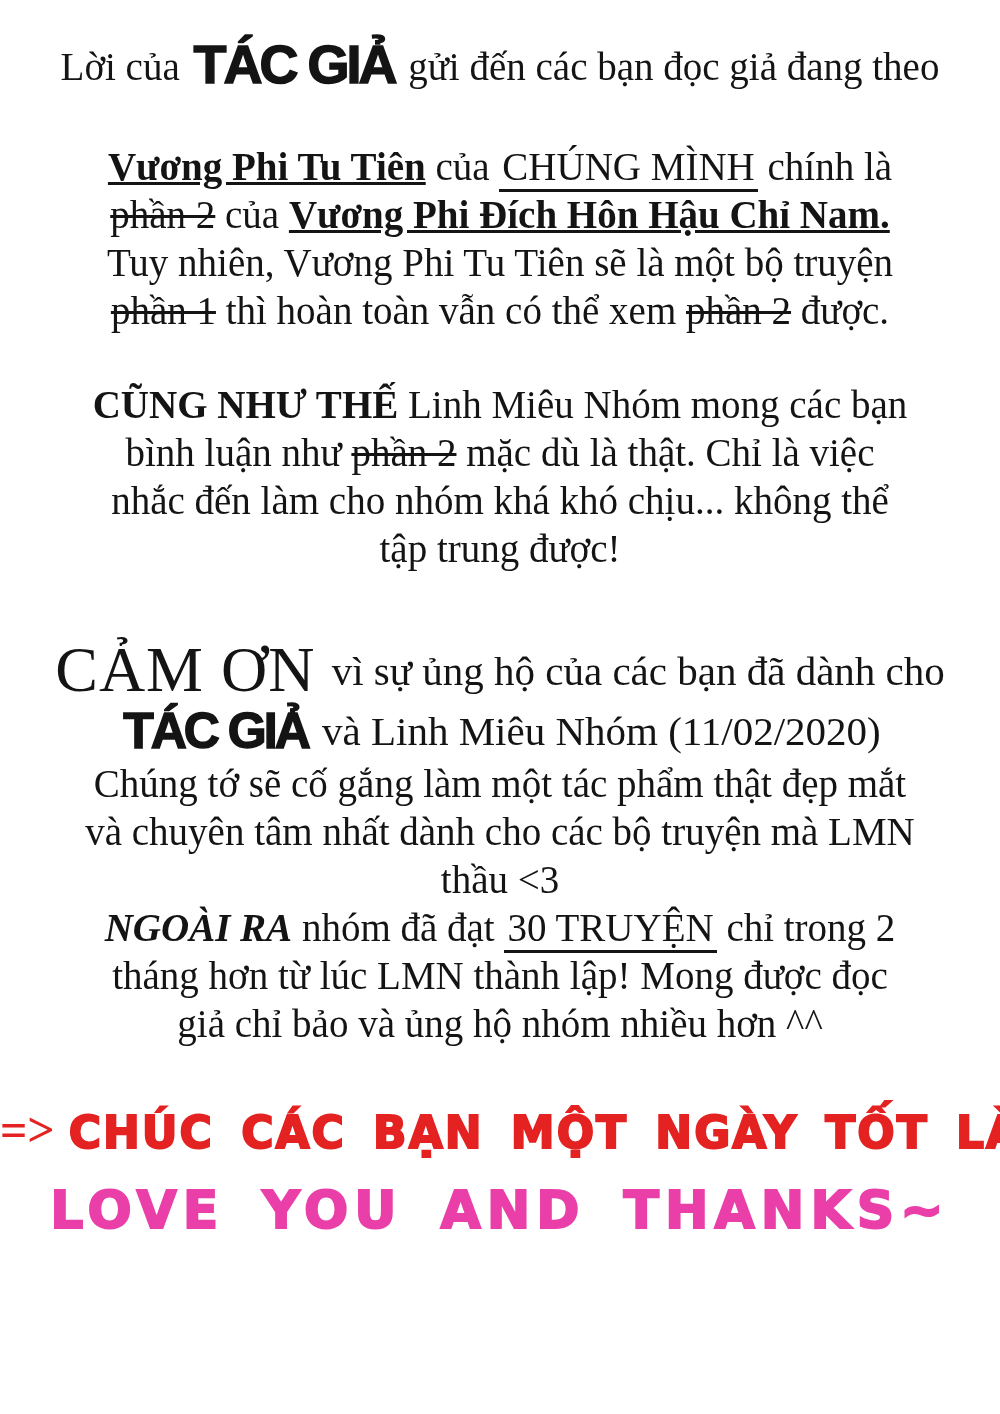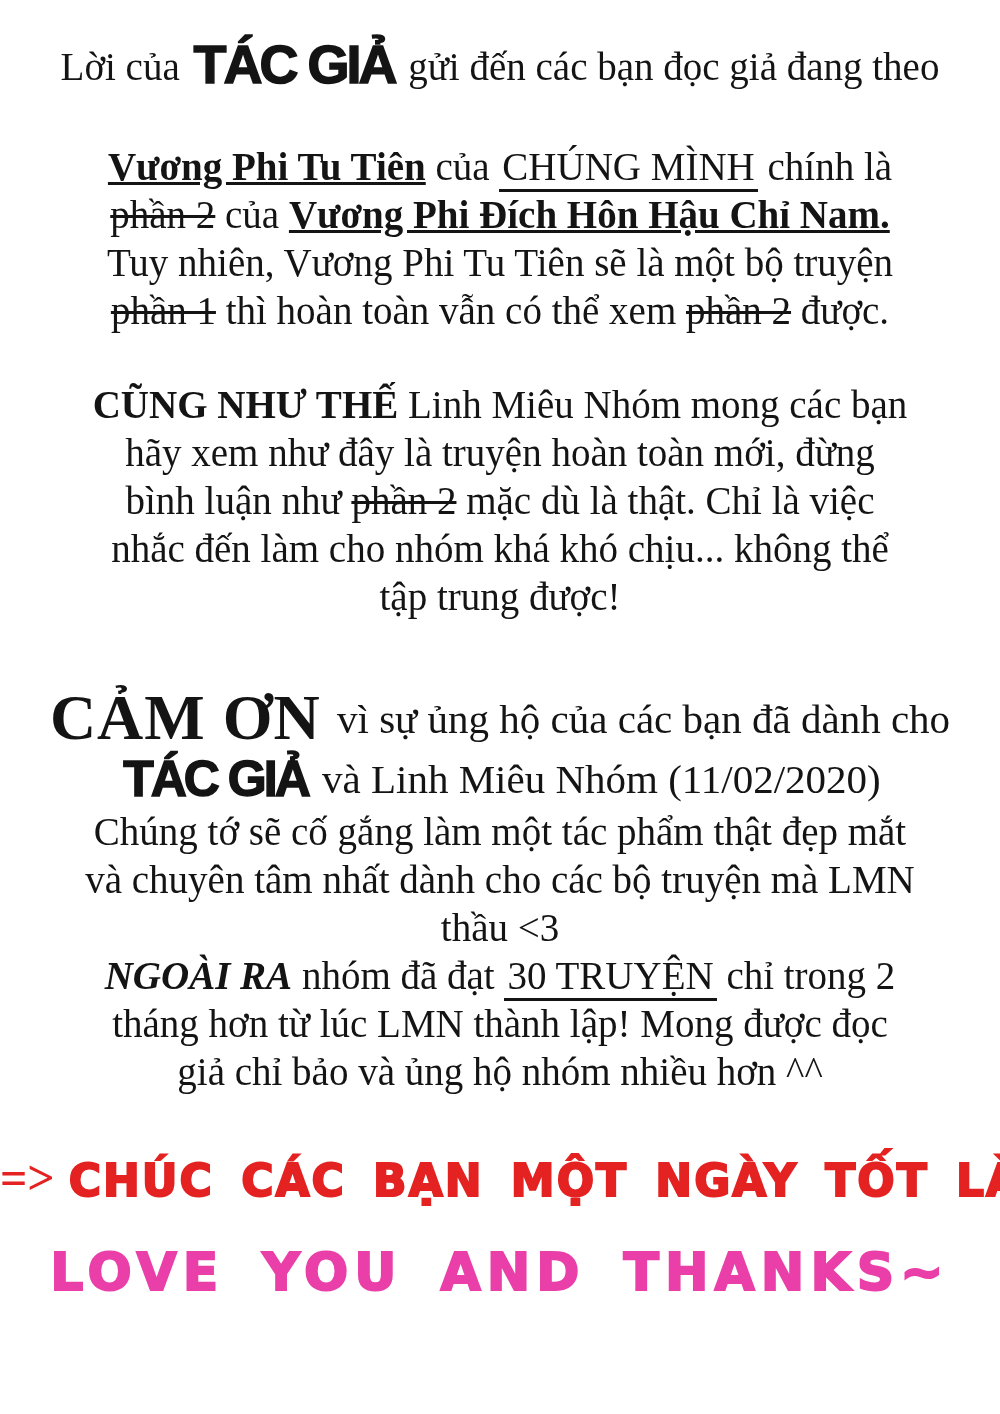--- a/index.html
+++ b/index.html
@@ -27,39 +27,39 @@
     font-size:54px;line-height:48px;vertical-align:-3px;
     padding:0 4px;
   }
   .display.small{font-size:50px;}
   .intro{margin-top:14px;}
   .para2{margin-top:52px;}
   .para3{margin-top:46px;}
   .thanks{margin-top:66px;}
   .camon-line{font-size:41px;line-height:62px;white-space:nowrap;}
   .camon{
-    font-weight:bold;font-size:64px;letter-spacing:1px;
+    font-weight:normal;font-size:64px;letter-spacing:1px;
     vertical-align:-6px;padding-right:6px;
   }
   .tacgia-line{font-size:41px;line-height:58px;white-space:nowrap;}
   .footer{margin-top:52px;text-align:center;}
   .red-line{
     white-space:nowrap;line-height:60px;
   }
   .arrow{
     font-family:"Liberation Serif", serif;
     font-size:48px;font-weight:bold;
     vertical-align:2px;padding-right:14px;
   }
   .cartoon-red{
     font-family:"DejaVu Sans", sans-serif;
     font-weight:700;font-size:44px;letter-spacing:2px;word-spacing:10px;
     -webkit-text-stroke:2px currentColor;
   }
-  .pink-line{line-height:66px;margin-top:18px;white-space:nowrap;}
+  .pink-line{line-height:66px;margin-top:4px;white-space:nowrap;}
   .cartoon-pink{
     font-family:"DejaVu Sans", sans-serif;
     font-weight:700;font-size:52px;letter-spacing:6px;word-spacing:14px;
     -webkit-text-stroke:2px currentColor;
   }
 </style>
 </head>
 <body>
 
 <div class="page">
@@ -70,21 +70,20 @@
 
   <div class="block para2">
     <div class="serif-line"><span class="b">Vương Phi Tu Tiên</span><span> của </span><span class="uline">CHÚNG MÌNH</span><span> chính là</span></div>
     <div class="serif-line"><span class="strike">phần 2</span><span> của </span><span class="b">Vương Phi Đích Hôn Hậu Chỉ Nam.</span></div>
     <div class="serif-line">Tuy nhiên, Vương Phi Tu Tiên sẽ là một bộ truyện</div>
     <div class="serif-line"><span class="strike">phần 1</span><span> thì hoàn toàn vẫn có thể xem </span><span class="strike">phần 2</span><span> được.</span></div>
   </div>
 
   <div class="block para3">
     <div class="serif-line"><span class="caps-b">CŨNG NHƯ THẾ</span><span> Linh Miêu Nhóm mong các bạn</span></div>
-    <div class="serif-line">hãy xem như đây là truyện hoàn toàn mới, đừng</div>
     <div class="serif-line"><span>bình luận như </span><span class="strike">phần 2</span><span> mặc dù là thật. Chỉ là việc</span></div>
     <div class="serif-line">nhắc đến làm cho nhóm khá khó chịu... không thể</div>
     <div class="serif-line">tập trung được!</div>
   </div>
 
   <div class="block thanks">
     <div class="camon-line"><span class="camon">CẢM ƠN</span><span> vì sự ủng hộ của các bạn đã dành cho</span></div>
     <div class="tacgia-line"><span class="display small">TÁC GIẢ</span><span> và Linh Miêu Nhóm (11/02/2020)</span></div>
     <div class="serif-line">Chúng tớ sẽ cố gắng làm một tác phẩm thật đẹp mắt</div>
     <div class="serif-line">và chuyên tâm nhất dành cho các bộ truyện mà LMN</div>

